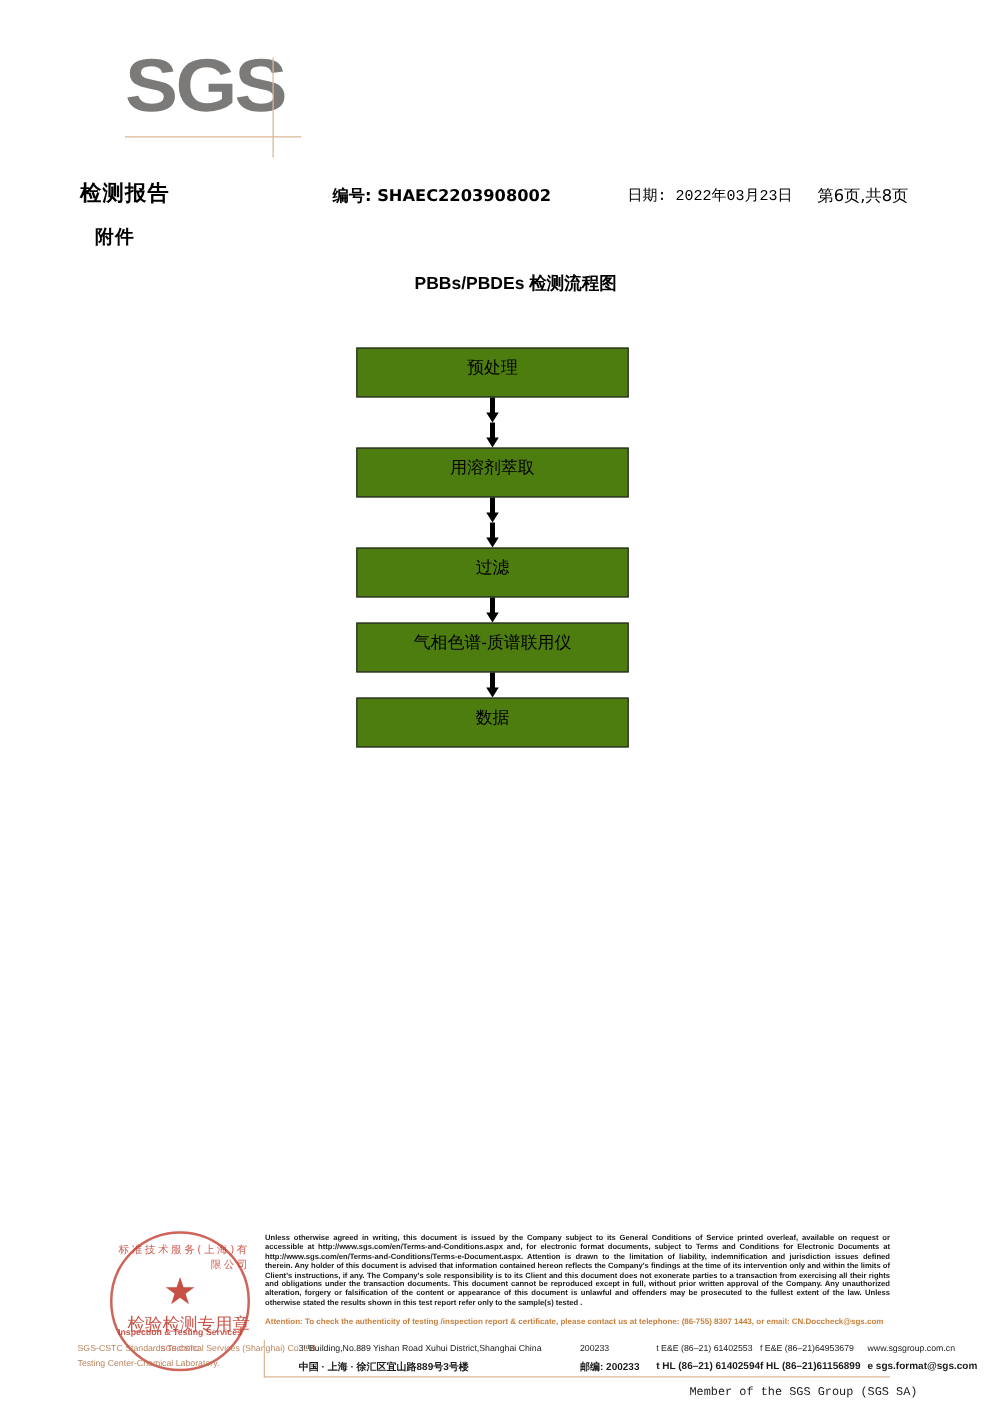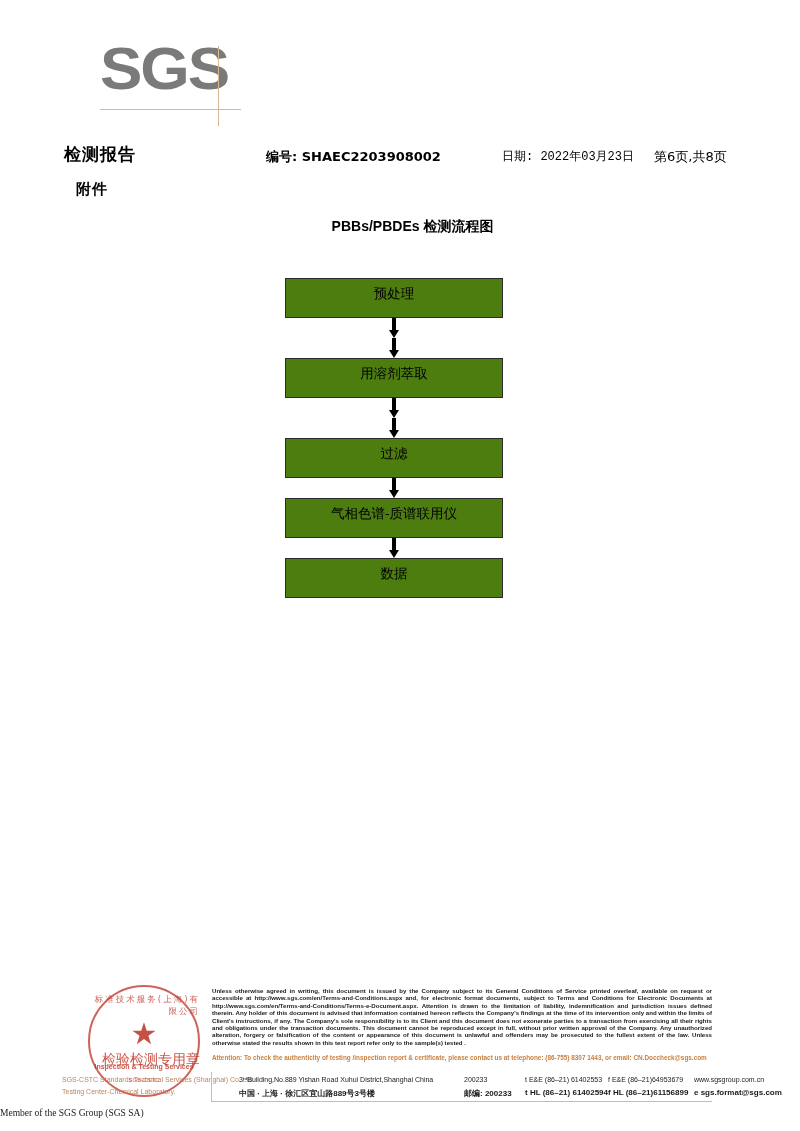--- a/index.html
+++ b/index.html
@@ -319,25 +319,25 @@
   .col-zip  { position: absolute; left: 248px; }
   .col-tel  { position: absolute; left: 309px; }
   .col-fax  { position: absolute; left: 392px; text-align: right; }
   .col-web  { position: absolute; left: 478px; }
 
   .member {
     position: absolute;
     left: 0;
     right: 0;
     top: 1108px;
-    text-align: left;
-    padding-right: 110px;
+    text-align: right;
+    padding-right: 66px;
     font-size: 9.5px;
     color: #1a1a1a;
-    font-family: Liberation Serif, serif;
+    font-family: Liberation Mono, monospace;
   }
 </style>
 </head>
 <body>
 
 <div class="logo-block">
   <div class="logo-text">SGS</div>
   <div class="logo-hline"></div>
   <div class="logo-vline"></div>
 </div>

